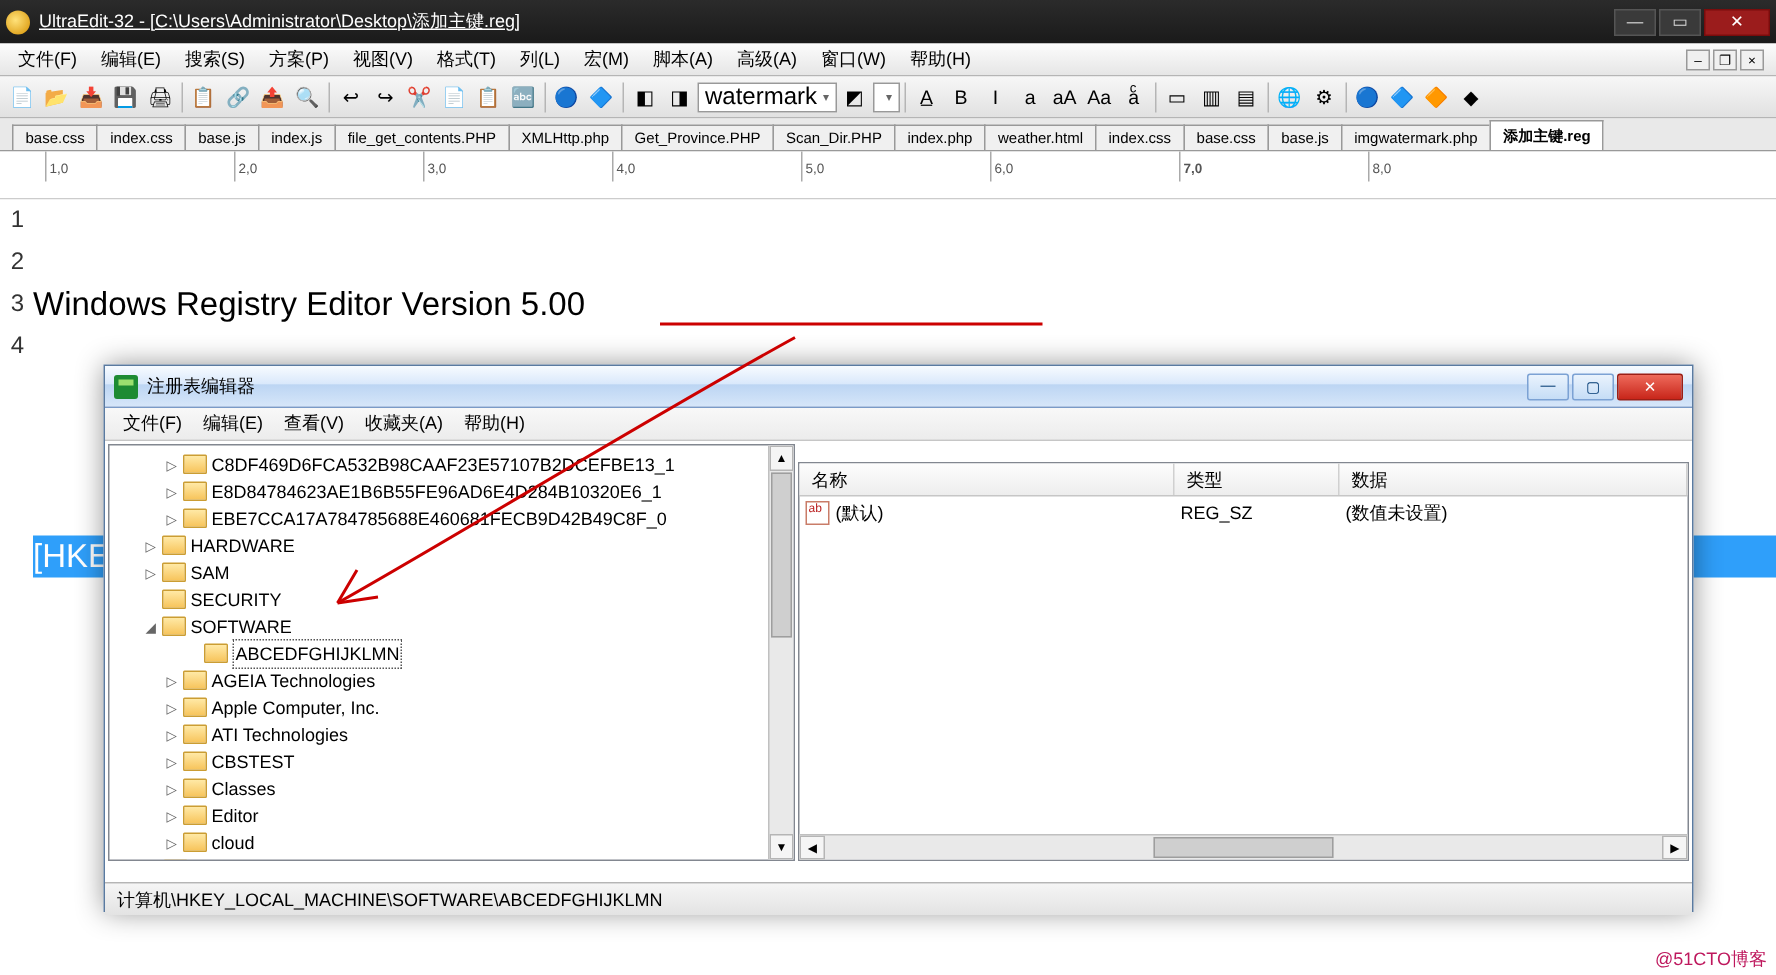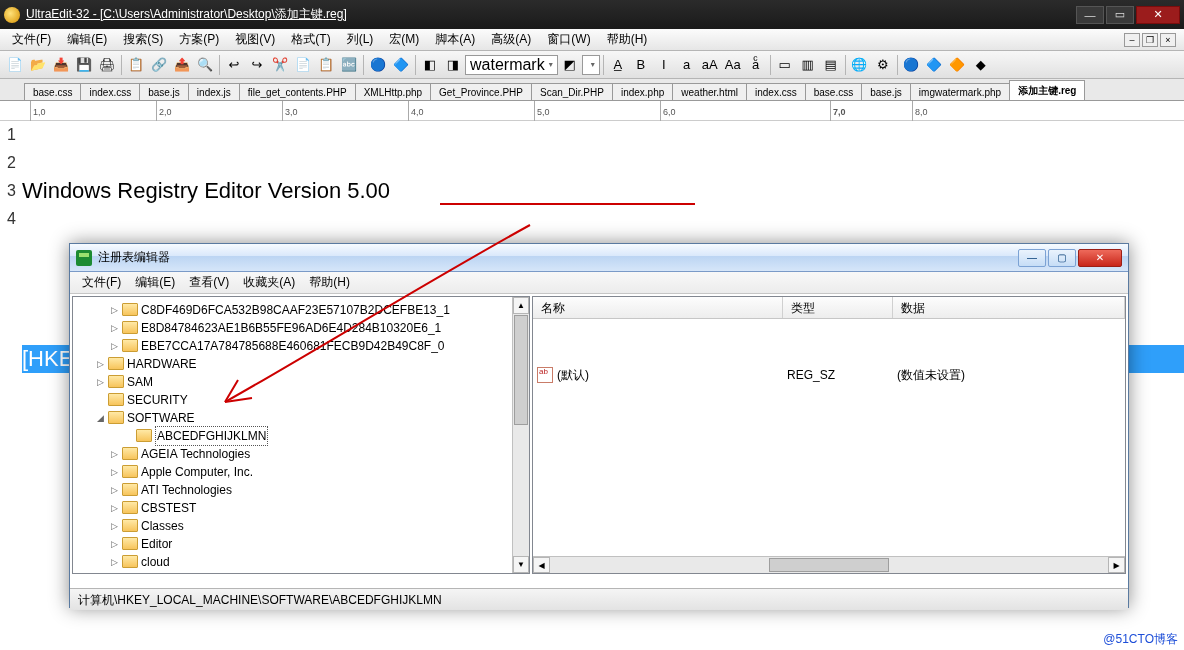--- a/index.html
+++ b/index.html
@@ -19,25 +19,25 @@
   .ue-menubar .menus span { padding: 2px 6px; }
   .ue-menubar .mini-ctrls { display:flex; gap:2px; margin-right:2px;}
   .ue-menubar .mini-ctrls div { width:16px; height:14px; border:1px solid #999; background:#f0f0f0; font-size:9px; text-align:center; line-height:12px;}
 
   .ue-toolbar { height: 28px; background: linear-gradient(#f7f7f7,#e1e1e1); border-bottom:1px solid #b5b5b5; display:flex; align-items:center; padding:0 4px; gap:1px; }
   .tb-ic { width:22px; height:22px; display:flex; align-items:center; justify-content:center; font-size:13px; border:1px solid transparent; border-radius:2px; }
   .tb-sep { width:1px; height:20px; background:#b5b5b5; margin:0 2px; }
   .tb-combo { height:20px; border:1px solid #999; background:#fff; font-size:16px; padding:0 4px; min-width:80px; display:flex; align-items:center; justify-content:space-between; }
   .tb-combo::after { content:"▾"; font-size:8px; color:#666; margin-left:4px; }
 
-  .ue-tabstrip { height: 22px; background:#e9e9e9; border-bottom:1px solid #999; display:flex; align-items:flex-end; padding-left:24px; gap:-1px; }
+  .ue-tabstrip { height: 22px; background:#e9e9e9; border-bottom:1px solid #999; display:flex; align-items:flex-end; padding-left:8px; gap:-1px; }
   .ue-tab { font-size:10px; padding:3px 8px 2px; background:#f0f0f0; border:1px solid #999; border-bottom:none; margin-right:-1px; }
   .ue-tab.active { background:#fff; font-size:10px;font-weight:bold; }
 
-  .ue-ruler { height: 20px; background:#fff; border-bottom:1px solid #ccc; position:relative; font-size:9px; color:#555; }
+  .ue-ruler { height: 32px; background:#fff; border-bottom:1px solid #ccc; position:relative; font-size:9px; color:#555; }
   .ue-ruler .tick { position:absolute; top:0; height:20px; border-left:1px solid #aaa; padding-left:2px; padding-top:6px; }
 
   .ue-editor { position:relative; height:140px; background:#fff; }
   .gutter { position:absolute; left:0; top:0; width:18px; height:100%; font-size:16px; color:#333; text-align:right; padding-right:2px; line-height:28px; font-family:Tahoma,sans-serif;}
   .code { margin-left:22px; font-family:Calibri,Tahoma,sans-serif; font-size:22px; line-height:28px; white-space:pre; }
   .codeline { height:28px; }
   .codeline.highlight { background:#2f9ffa; color:#fff; width:100%;}
   .codeline.highlight .sel { background:#0a62c8; color:#fff; }
   .kw-black { color:#000; }
   .underline-red { position:absolute; height:2px; background:#c00; }
@@ -62,40 +62,40 @@
   .reg-tree-scroll .thumb { flex:0 0 110px; background:#cfcfcf; border:1px solid #9e9e9e; margin:1px;}
   .reg-tree-scroll .track { flex:1; }
 
   .reg-tree { font-size:12px; padding:4px 0 4px 2px; line-height:18px; overflow:hidden; }
   .tree-row { display:flex; align-items:center; height:18px; white-space:nowrap; }
   .tree-indent { display:inline-block; }
   .exp { width:11px; height:11px; display:inline-flex; align-items:center; justify-content:center; font-size:9px; color:#666; margin-right:2px; }
   .fld { width:16px; height:13px; display:inline-block; margin-right:3px; background:linear-gradient(#ffe9a6,#f7c45b); border:1px solid #cb9d33; border-radius:1px; position:relative; top:-1px;}
   .tree-row.sel .lbl { border:1px dotted #555; padding:0 1px; }
 
-  .reg-list-wrap { flex:1; border:1px solid #828790; margin:2px 2px 2px 2px; display:flex; flex-direction:column; position:relative;gap:45px; }
+  .reg-list-wrap { flex:1; border:1px solid #828790; margin:14px 2px 2px 2px; display:flex; flex-direction:column; position:relative; }
   .reg-list-head { height:22px; display:flex; background:linear-gradient(#fdfdfd,#ededed); border-bottom:1px solid #c6c6c6; font-size:12px; }
   .reg-list-head div { padding:3px 8px; border-right:1px solid #d0d0d0; }
   .reg-list-body { flex:1; font-size:12px; padding:2px 4px; }
   .reg-row { display:flex; height:18px; align-items:center; }
   .reg-row .ico { width:16px; height:16px; margin-right:4px; border:1px solid #c97c68; background:#fff; position:relative;}
   .reg-row .ico::after{content:"ab";position:absolute;left:1px;top:-1px;font-size:8px;color:#b22;}
   .reg-row .c { overflow:hidden; white-space:nowrap; }
   .hscroll { height:17px; background:#e9e9e9; border-top:1px solid #c0c0c0; display:flex; }
   .hscroll .arr { width:17px; background:#f5f5f5; border:1px solid #b5b5b5; font-size:8px; text-align:center; line-height:15px;}
   .hscroll .thumb { flex:0 0 120px; background:#cfcfcf; margin:1px; border:1px solid #9e9e9e;}
   .hscroll .track{flex:1;}
   .hscroll .track2{flex:1;}
 
   .reg-status { height:22px; background:linear-gradient(#f5f5f5,#e3e3e3); border-top:1px solid #b5b5b5; font-size:12px; padding:3px 8px;margin-top:12px; }
 
   
   .arrow-svg { position:absolute; left:0; top:0; pointer-events:none; }
 
-  .watermark-txt { position:absolute; right:6px; bottom:2px; color:#1d4ed8; font-size:12px; }
+  .watermark-txt { position:absolute; right:6px; bottom:2px; color:#be185d; font-size:12px; }
 </style>
 </head>
 <body>
 
 <div class="ue-window">
   <div class="ue-titlebar">
     <div class="app-icon"></div>
     <div class="ue-title">UltraEdit-32 - [C:\Users\Administrator\Desktop\添加主键.reg]</div>
     <div class="win-controls">
       <div class="win-btn">—</div>
@@ -193,21 +193,21 @@
       <div class="ue-tab active">添加主键.reg</div>
     </div>
 
   <div class="ue-ruler" id="ue-ruler">
       <div class="tick" style="left: 30px;">1,0</div>
       <div class="tick" style="left: 156px;">2,0</div>
       <div class="tick" style="left: 282px;">3,0</div>
       <div class="tick" style="left: 408px;">4,0</div>
       <div class="tick" style="left: 534px;">5,0</div>
       <div class="tick" style="left: 660px;">6,0</div>
-      <div class="tick" style="left: 830px; font-weight: bold;">7,0</div>
+      <div class="tick" style="left: 786px; font-weight: bold;">7,0</div>
       <div class="tick" style="left: 912px;">8,0</div>
       <div class="tick" style="left: 1038px; margin-top: 36px;">9,0</div>
     </div>
 
   <div class="ue-editor">
     <div class="gutter" id="ue-gutter">
         <div>1</div>
         <div>2</div>
         <div>3</div>
         <div>4</div>

